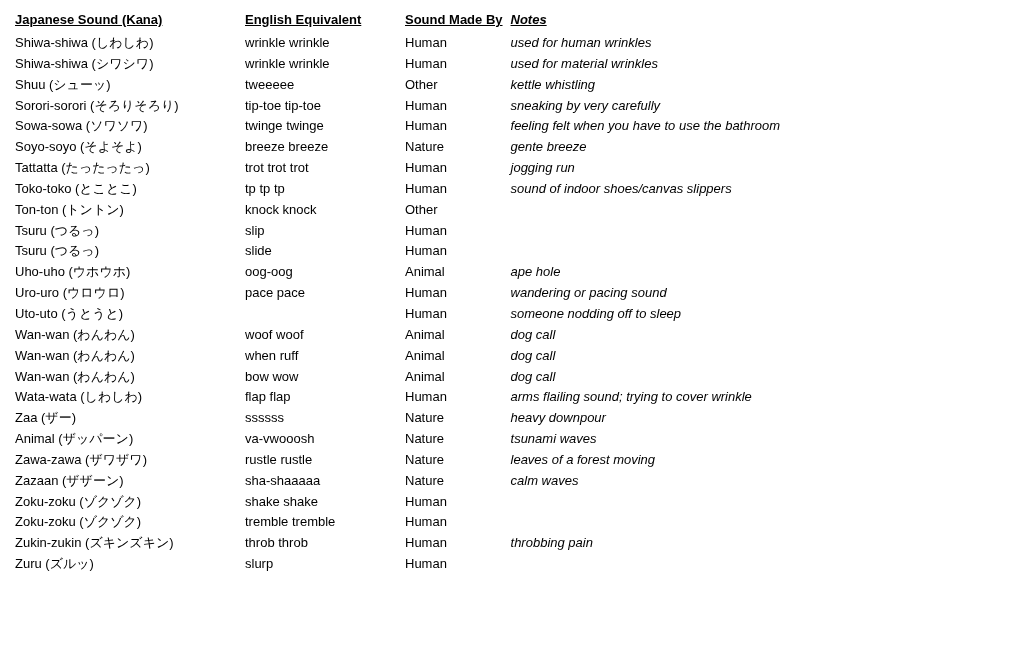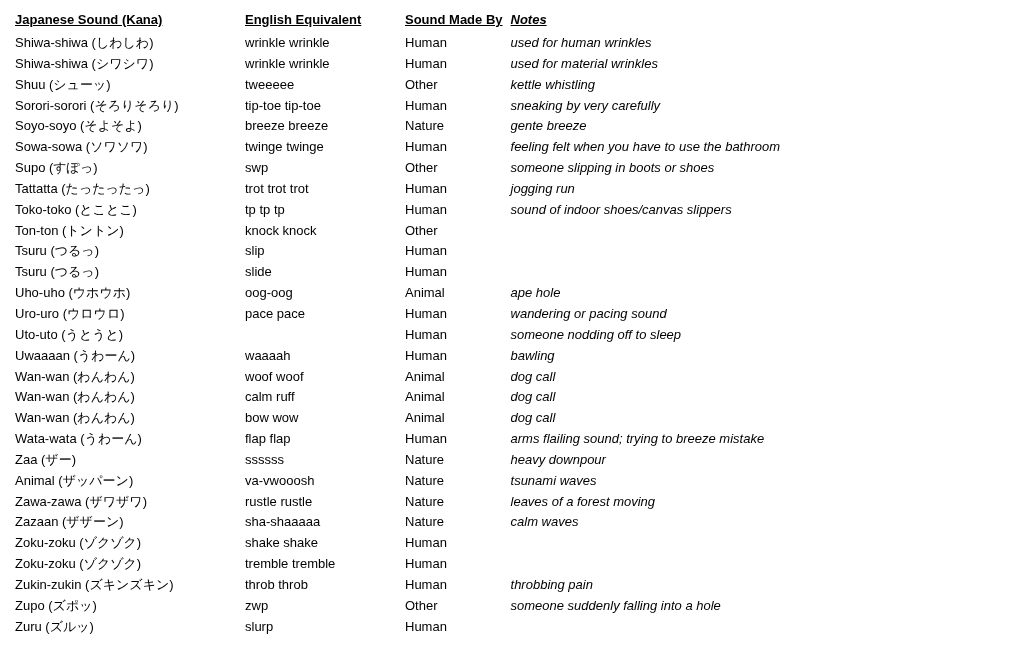--- a/index.html
+++ b/index.html
@@ -63,36 +63,30 @@
         <td class="col-soundby">Other</td>
         <td class="col-notes">kettle whistling</td>
       </tr>
       <tr>
         <td class="col-kana">Sorori-sorori (そろりそろり)</td>
         <td class="col-english">tip-toe  tip-toe</td>
         <td class="col-soundby">Human</td>
         <td class="col-notes">sneaking by very carefully</td>
       </tr>
       <tr>
+        <td class="col-kana">Sowa-sowa (ソワソワ)</td>
+        <td class="col-english">twinge twinge</td>
+        <td class="col-soundby">Human</td>
+        <td class="col-notes">feeling felt when you have to use the bathroom</td>
+      </tr>
+      <tr>
         <td class="col-kana">Soyo-soyo (そよそよ)</td>
         <td class="col-english">breeze breeze</td>
         <td class="col-soundby">Nature</td>
         <td class="col-notes">gente breeze</td>
-      </tr>
-      <tr>
-        <td class="col-kana">Sowa-sowa (ソワソワ)</td>
-        <td class="col-english">twinge twinge</td>
-        <td class="col-soundby">Human</td>
-        <td class="col-notes">feeling felt when you have to use the bathroom</td>
-      </tr>
-      <tr>
-        <td class="col-kana">Supo (すぽっ)</td>
-        <td class="col-english">swp</td>
-        <td class="col-soundby">Other</td>
-        <td class="col-notes">someone slipping in boots or shoes</td>
       </tr>
       <tr>
         <td class="col-kana">Tattatta (たったったっ)</td>
         <td class="col-english">trot trot trot</td>
         <td class="col-soundby">Human</td>
         <td class="col-notes">jogging run</td>
       </tr>
       <tr>
         <td class="col-kana">Toko-toko (とことこ)</td>
         <td class="col-english">tp tp tp</td>
@@ -129,48 +123,42 @@
         <td class="col-soundby">Human</td>
         <td class="col-notes">wandering or pacing sound</td>
       </tr>
       <tr>
         <td class="col-kana">Uto-uto (うとうと)</td>
         <td class="col-english"></td>
         <td class="col-soundby">Human</td>
         <td class="col-notes">someone nodding off to sleep</td>
       </tr>
       <tr>
-        <td class="col-kana">Uwaaaan (うわーん)</td>
-        <td class="col-english">waaaah</td>
-        <td class="col-soundby">Human</td>
-        <td class="col-notes">bawling</td>
-      </tr>
-      <tr>
         <td class="col-kana">Wan-wan (わんわん)</td>
         <td class="col-english">woof woof</td>
         <td class="col-soundby">Animal</td>
         <td class="col-notes">dog call</td>
       </tr>
       <tr>
         <td class="col-kana">Wan-wan (わんわん)</td>
-        <td class="col-english">calm ruff</td>
+        <td class="col-english">when ruff</td>
         <td class="col-soundby">Animal</td>
         <td class="col-notes">dog call</td>
       </tr>
       <tr>
         <td class="col-kana">Wan-wan (わんわん)</td>
         <td class="col-english">bow wow</td>
         <td class="col-soundby">Animal</td>
         <td class="col-notes">dog call</td>
       </tr>
       <tr>
-        <td class="col-kana">Wata-wata (うわーん)</td>
+        <td class="col-kana">Wata-wata (しわしわ)</td>
         <td class="col-english">flap flap</td>
         <td class="col-soundby">Human</td>
-        <td class="col-notes">arms flailing sound; trying to breeze mistake</td>
+        <td class="col-notes">arms flailing sound; trying to cover wrinkle</td>
       </tr>
       <tr>
         <td class="col-kana">Zaa (ザー)</td>
         <td class="col-english">ssssss</td>
         <td class="col-soundby">Nature</td>
         <td class="col-notes">heavy downpour</td>
       </tr>
       <tr>
         <td class="col-kana">Animal (ザッパーン)</td>
         <td class="col-english">va-vwooosh</td>
@@ -199,26 +187,20 @@
         <td class="col-kana">Zoku-zoku (ゾクゾク)</td>
         <td class="col-english">tremble tremble</td>
         <td class="col-soundby">Human</td>
         <td class="col-notes"></td>
       </tr>
       <tr>
         <td class="col-kana">Zukin-zukin (ズキンズキン)</td>
         <td class="col-english">throb throb</td>
         <td class="col-soundby">Human</td>
         <td class="col-notes">throbbing pain</td>
-      </tr>
-      <tr>
-        <td class="col-kana">Zupo (ズポッ)</td>
-        <td class="col-english">zwp</td>
-        <td class="col-soundby">Other</td>
-        <td class="col-notes">someone suddenly falling into a hole</td>
       </tr>
       <tr>
         <td class="col-kana">Zuru (ズルッ)</td>
         <td class="col-english">slurp</td>
         <td class="col-soundby">Human</td>
         <td class="col-notes"></td>
       </tr>
     </tbody>
 </table>
 

